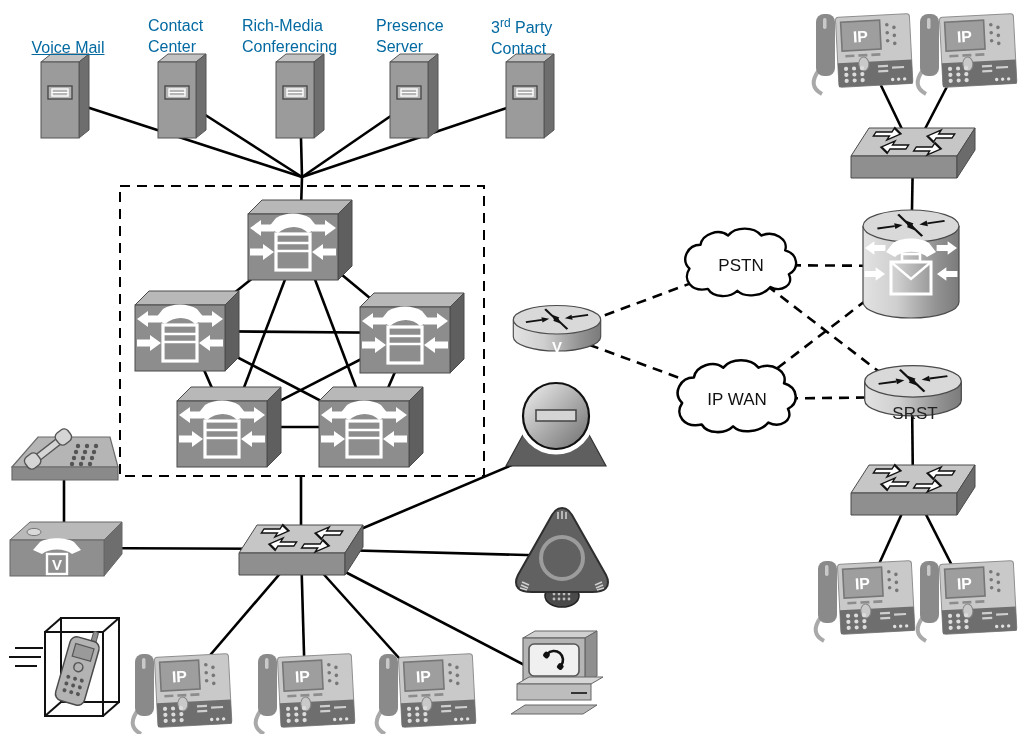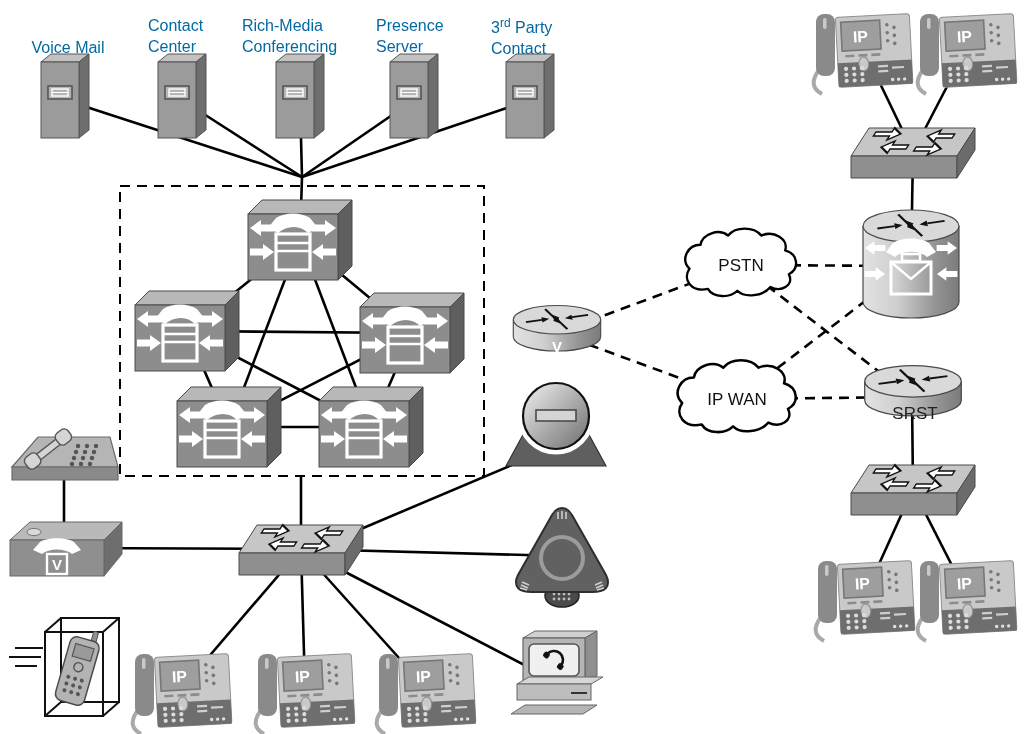--- a/index.html
+++ b/index.html
@@ -1,21 +1,21 @@
 <!DOCTYPE html>
 <html><head>
 <meta charset="utf-8">
 <style>
   html,body{margin:0;padding:0;background:#fff;}
   .stage{position:relative;width:1024px;height:734px;background:#ffffff;overflow:hidden;
          font-family:"Liberation Sans",sans-serif;}
   .stage svg.diagram{position:absolute;left:0;top:0;}
   .lbl{position:absolute;transform:translateX(-50%);
        font-size:16px;line-height:1.3;color:#0369a1;white-space:normal;}
-  .lbl.nowrap{white-space:nowrap;}
+  .lbl.nowrap{white-space:nowrap;text-decoration:underline;}
   .lbl sup{font-size:12px;}
   svg text{font-family:"Liberation Sans",sans-serif;}
   .cloud-text{font-size:17px;fill:#111;}
   .srst-text{font-size:17px;fill:#222;}
   .v-text{font-size:15px;font-weight:bold;fill:#fff;}
   .ip-text{font-size:16px;font-weight:bold;fill:#fff;}
 </style>
 </head>
 <body>
 

